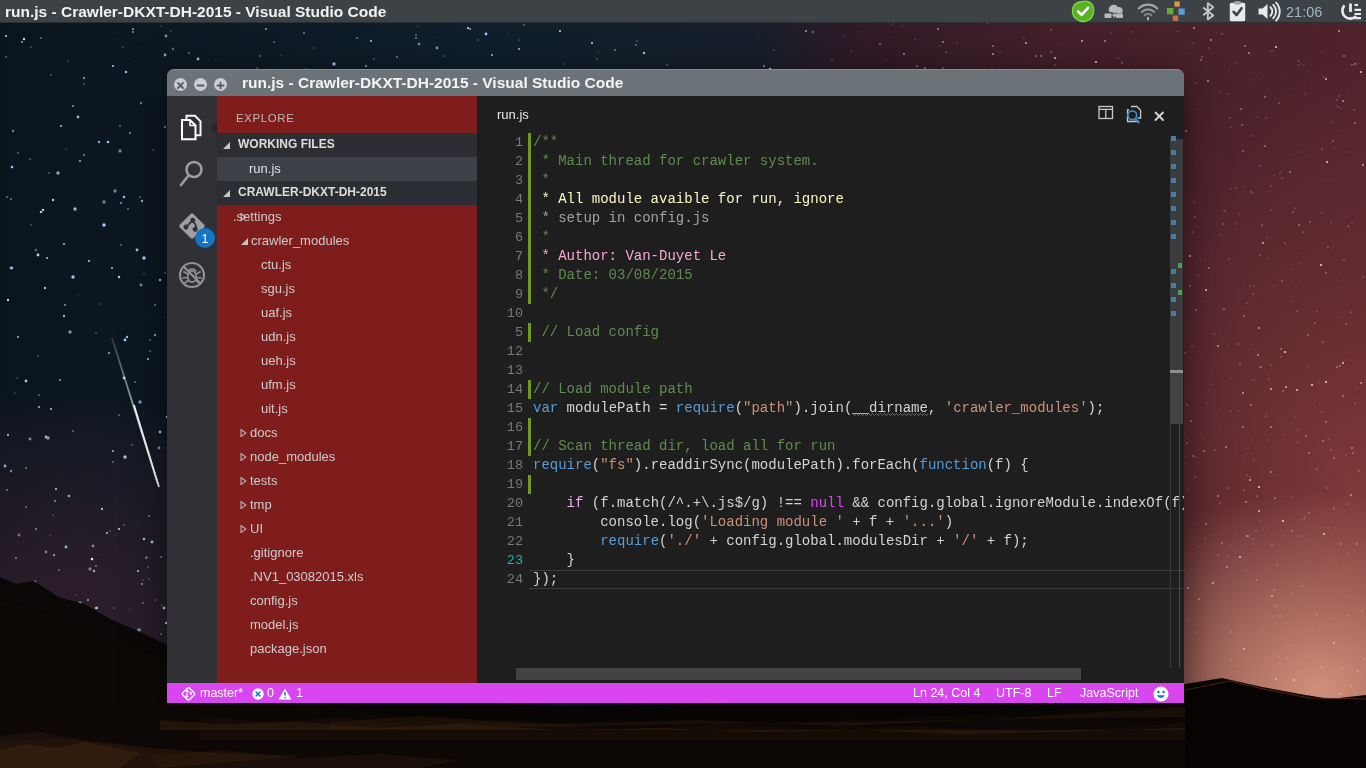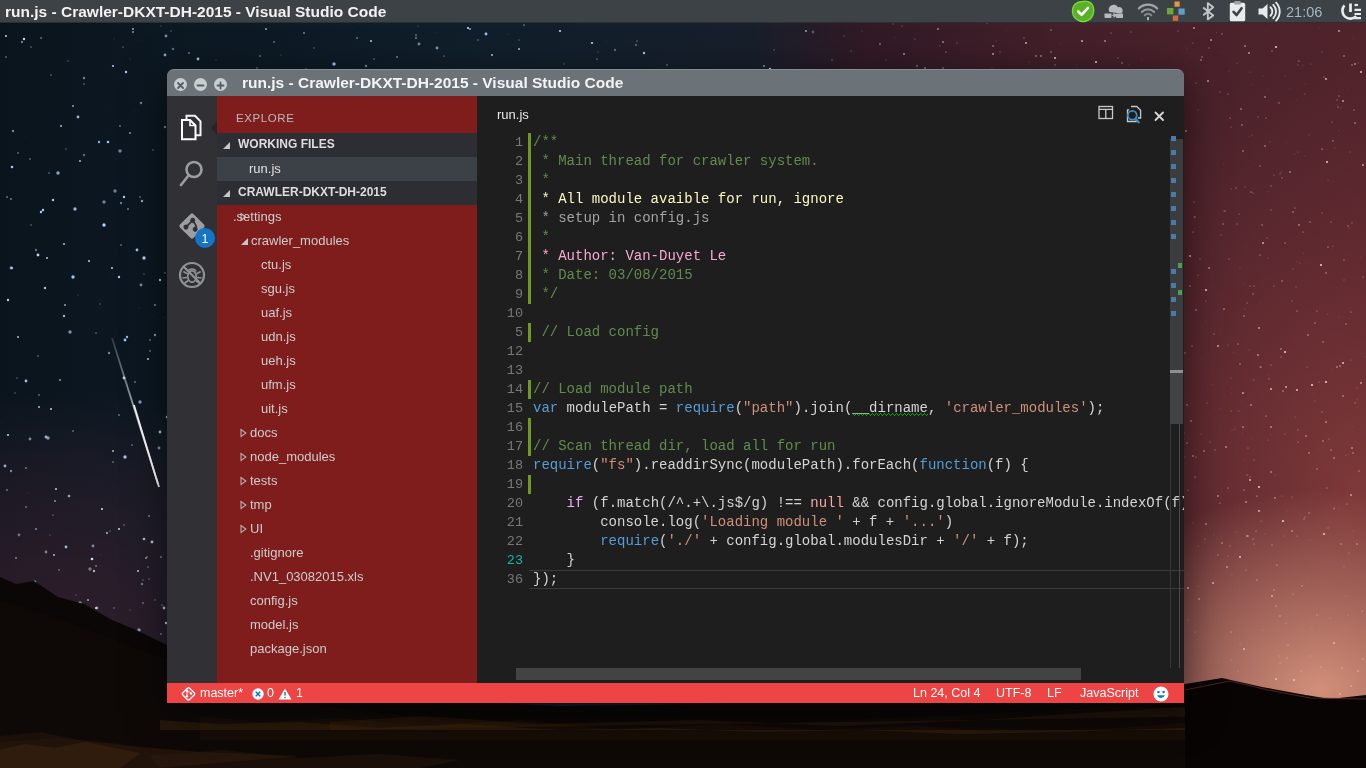--- a/index.html
+++ b/index.html
@@ -23,21 +23,21 @@
 #codearea { position:absolute; left:0; top:37px; width:707px; height:550px; font-family:"Liberation Mono", monospace; font-size:14px; }
 #gutter { position:absolute; left:0; top:0; width:46px; height:456px; font-size:13.5px; }
 #gbars { position:absolute; left:51px; top:0; width:3px; height:456px; }
 #code { position:absolute; left:56px; top:0; width:651px; height:456px; }
 .sqg { border-bottom:2px solid transparent; background:
   linear-gradient(135deg, transparent 60%, #12a212 62%, #12a212 78%, transparent 80%) repeat-x,
   linear-gradient(45deg, transparent 60%, #12a212 62%, #12a212 78%, transparent 80%) repeat-x;
   background-size:4px 3px; background-position:0 100%, 2px 100%; }
 #curline { position:absolute; left:52px; top:474px; width:655px; height:19px; border-top:1px solid #3a3a3a; border-bottom:1px solid #3a3a3a; }
 #hscroll { position:absolute; left:39px; top:572px; width:565px; height:12px; background:#434343; }
-#statusbar { position:absolute; left:0; top:614px; width:1017px; height:20px; background:#ef4444;padding-left:16px; }
+#statusbar { position:absolute; left:0; top:614px; width:1017px; height:20px; background:#d946ef;padding-left:16px; }
 .sbtx { position:absolute; top:3px; font-size:12.5px; color:#ffffff; }
 </style>
 </head>
 <body>
 
 <svg id="wall" width="1366" height="768" viewBox="0 0 1366 768">
 <defs>
 <linearGradient id="sky" x1="0" y1="0" x2="1" y2="0">
   <stop offset="0" stop-color="#0a141d"></stop>
   <stop offset="0.35" stop-color="#101f2b"></stop>
@@ -2050,21 +2050,21 @@
             <div style="position:absolute;right:0;top:247px;height:19px;line-height:19px;color:#787878">14</div>
             <div style="position:absolute;right:0;top:266px;height:19px;line-height:19px;color:#787878">15</div>
             <div style="position:absolute;right:0;top:285px;height:19px;line-height:19px;color:#787878">16</div>
             <div style="position:absolute;right:0;top:304px;height:19px;line-height:19px;color:#787878">17</div>
             <div style="position:absolute;right:0;top:323px;height:19px;line-height:19px;color:#787878">18</div>
             <div style="position:absolute;right:0;top:342px;height:19px;line-height:19px;color:#787878">19</div>
             <div style="position:absolute;right:0;top:361px;height:19px;line-height:19px;color:#787878">20</div>
             <div style="position:absolute;right:0;top:380px;height:19px;line-height:19px;color:#787878">21</div>
             <div style="position:absolute;right:0;top:399px;height:19px;line-height:19px;color:#787878">22</div>
             <div style="position:absolute;right:0;top:418px;height:19px;line-height:19px;color:#14b8a6">23</div>
-            <div style="position:absolute;right:0;top:437px;height:19px;line-height:19px;color:#787878">36</div>
+            <div style="position:absolute;right:0;top:437px;height:19px;line-height:19px;color:#787878">24</div>
           </div>
         <div id="gbars">
             <div style="position:absolute;left:0;top:0px;width:3px;height:19px;background:#6f9a1d"></div>
             <div style="position:absolute;left:0;top:19px;width:3px;height:19px;background:#6f9a1d"></div>
             <div style="position:absolute;left:0;top:38px;width:3px;height:19px;background:#6f9a1d"></div>
             <div style="position:absolute;left:0;top:57px;width:3px;height:19px;background:#6f9a1d"></div>
             <div style="position:absolute;left:0;top:76px;width:3px;height:19px;background:#6f9a1d"></div>
             <div style="position:absolute;left:0;top:95px;width:3px;height:19px;background:#6f9a1d"></div>
             <div style="position:absolute;left:0;top:114px;width:3px;height:19px;background:#6f9a1d"></div>
             <div style="position:absolute;left:0;top:133px;width:3px;height:19px;background:#6f9a1d"></div>
@@ -2086,21 +2086,21 @@
             <div style="position:absolute;left:0;top:133px;height:19px;line-height:19px;white-space:pre"><span style="color:#608b4e"> * Date: 03/08/2015</span></div>
             <div style="position:absolute;left:0;top:152px;height:19px;line-height:19px;white-space:pre"><span style="color:#608b4e"> */</span></div>
             <div style="position:absolute;left:0;top:171px;height:19px;line-height:19px;white-space:pre"></div>
             <div style="position:absolute;left:0;top:190px;height:19px;line-height:19px;white-space:pre"><span style="color:#608b4e"> // Load config</span></div>
             <div style="position:absolute;left:0;top:228px;height:19px;line-height:19px;white-space:pre"></div>
             <div style="position:absolute;left:0;top:247px;height:19px;line-height:19px;white-space:pre"><span style="color:#608b4e">// Load module path</span></div>
             <div style="position:absolute;left:0;top:266px;height:19px;line-height:19px;white-space:pre"><span style="color:#569cd6">var</span><span style="color:#d4d4d4"> modulePath = </span><span style="color:#569cd6">require</span><span style="color:#d4d4d4">(</span><span style="color:#ce9178">"path"</span><span style="color:#d4d4d4">).join(</span><span style="color:#d4d4d4" class="sqg">__dirname</span><span style="color:#d4d4d4">, </span><span style="color:#ce9178">'crawler_modules'</span><span style="color:#d4d4d4">);</span></div>
             <div style="position:absolute;left:0;top:285px;height:19px;line-height:19px;white-space:pre"></div>
             <div style="position:absolute;left:0;top:304px;height:19px;line-height:19px;white-space:pre"><span style="color:#608b4e">// Scan thread dir, load all for run</span></div>
             <div style="position:absolute;left:0;top:323px;height:19px;line-height:19px;white-space:pre"><span style="color:#569cd6">require</span><span style="color:#d4d4d4">(</span><span style="color:#ce9178">"fs"</span><span style="color:#d4d4d4">).readdirSync(modulePath).forEach(</span><span style="color:#569cd6">function</span><span style="color:#d4d4d4">(f) {</span></div>
-            <div style="position:absolute;left:0;top:361px;height:19px;line-height:19px;white-space:pre"><span style="color:#d4d4d4">    </span><span style="color:#f0abfc">if</span><span style="color:#d4d4d4"> (f.match(/^.+\.js$/g) !== </span><span style="color:#fca5a5">null</span><span style="color:#d4d4d4"> &amp;&amp; config.global.ignoreModule.indexOf(f) == -1) {</span></div>
+            <div style="position:absolute;left:0;top:361px;height:19px;line-height:19px;white-space:pre"><span style="color:#d4d4d4">    </span><span style="color:#f0abfc">if</span><span style="color:#d4d4d4"> (f.match(/^.+\.js$/g) !== </span><span style="color:#d946ef">null</span><span style="color:#d4d4d4"> &amp;&amp; config.global.ignoreModule.indexOf(f) == -1) {</span></div>
             <div style="position:absolute;left:0;top:380px;height:19px;line-height:19px;white-space:pre"><span style="color:#d4d4d4">        console.log(</span><span style="color:#ce9178">'Loading module '</span><span style="color:#d4d4d4"> + f + </span><span style="color:#ce9178">'...'</span><span style="color:#d4d4d4">)</span></div>
             <div style="position:absolute;left:0;top:399px;height:19px;line-height:19px;white-space:pre"><span style="color:#d4d4d4">        </span><span style="color:#569cd6">require</span><span style="color:#d4d4d4">(</span><span style="color:#ce9178">'./'</span><span style="color:#d4d4d4"> + config.global.modulesDir + </span><span style="color:#ce9178">'/'</span><span style="color:#d4d4d4"> + f);</span></div>
             <div style="position:absolute;left:0;top:418px;height:19px;line-height:19px;white-space:pre"><span style="color:#d4d4d4">    }</span></div>
             <div style="position:absolute;left:0;top:437px;height:19px;line-height:19px;white-space:pre"><span style="color:#d4d4d4">});</span></div>
           </div>
       </div>
       <div id="hscroll"></div>
       <div id="vscroll">
         <div style="position:absolute;left:693px;top:43px;width:13px;height:231px;background:#3b3c3e"></div>
         <div style="position:absolute;left:693px;top:274px;width:13px;height:3px;background:#8f8f8f"></div>

